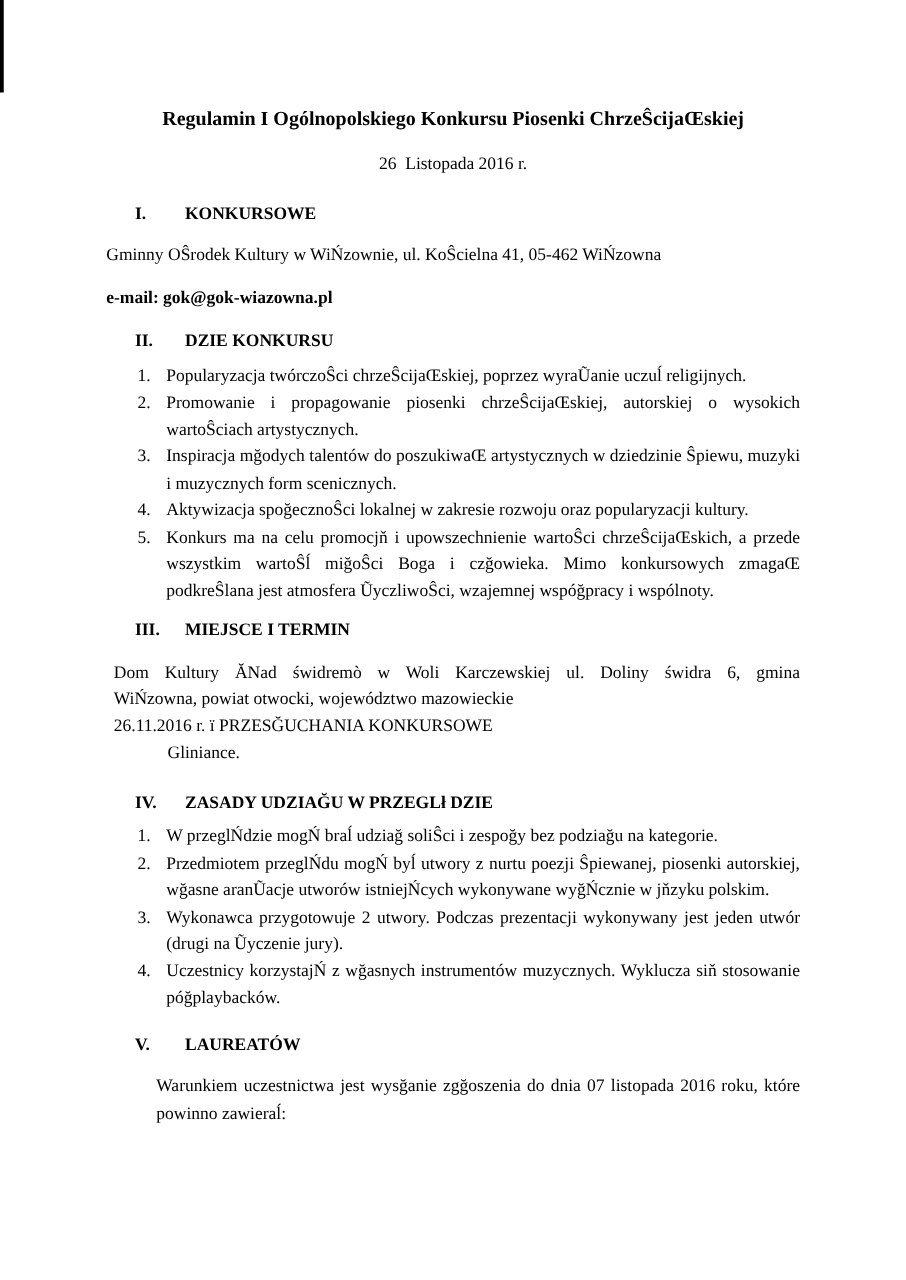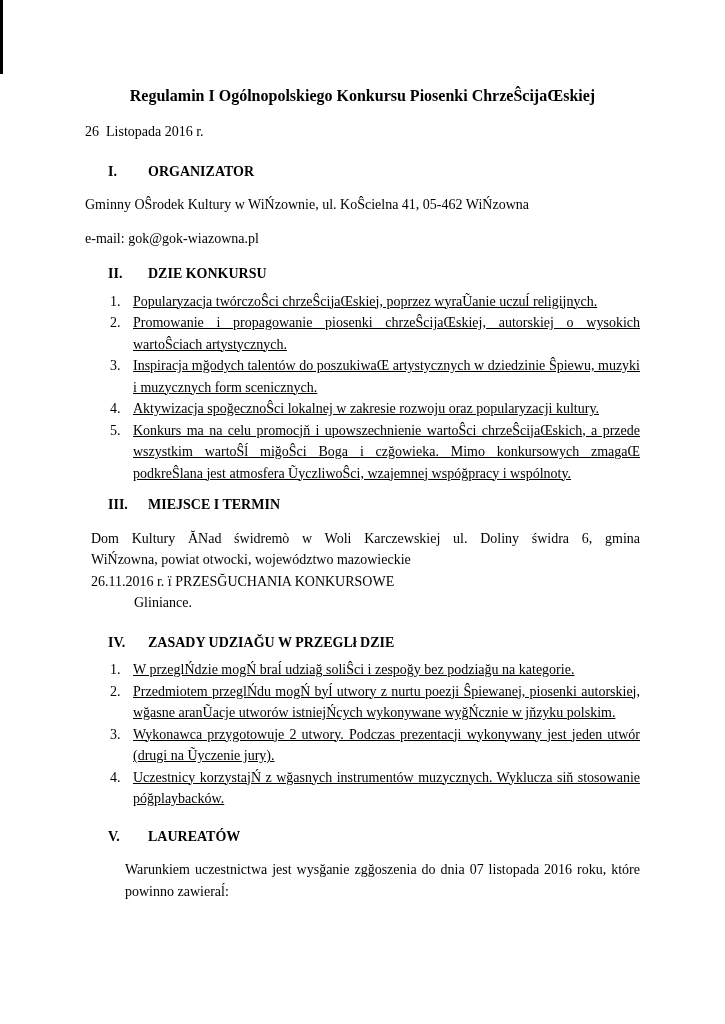--- a/index.html
+++ b/index.html
@@ -25,58 +25,59 @@
 
   .title {
     margin: 84px 0 0 0;
     text-align: center;
     font-weight: bold;
     font-size: 16px;
     line-height: 24px;
   }
   .dateline {
     margin-top: 13px;
+    text-align: center;
     white-space: pre-wrap;
   }
 
   .sec-head { display: flex; font-weight: bold; }
   .sec-head .numeral { flex: none; margin-left: 23px; width: 40px; }
   .mt-18 { margin-top: 18px; }
   .mt-16 { margin-top: 16px; }
-  .mt-14 { margin-top: 14px; }
+  .mt-14 { margin-top: 14px; font-weight: bold; }
   .mt-10 { margin-top: 10px; align-items: center; }
   .mt-8  { margin-top: 8px; }
 
   .para { margin: 12px 0 0 0; }
   .justify { text-align: justify; margin-left: 40px; }
   .stretch { text-align: justify; text-align-last: justify; }
 
   .list { margin-top: 6px; }
   .li { display: flex; }
   .li .num { flex: none; margin-left: 25px; width: 23px; }
-  .li .txt { flex: 1; text-align: justify; text-decoration: underline; }
+  .li .txt { flex: 1; text-align: justify; }
 
   .sec3-block { margin-left: 6px; }
   .line { margin: 0; }
   .line.first { margin-top: 12px; }
   .cont { margin-left: 43px; }
 </style>
 </head>
 <body>
 
 <div class="page">
   <div class="scan-mark"></div>
   <div class="content">
 
     <h1 class="title">Regulamin I Ogólnopolskiego Konkursu Piosenki ChrzeŜcijaŒskiej</h1>
     <div class="dateline">26  Listopada 2016 r.</div>
 
     <div class="sec-head mt-18">
       <span class="numeral">I.</span>
-      <span class="head-label">ORGANIZATOR</span>
+      <span class="head-label">KONKURSOWE</span>
     </div>
     <p class="para">Gminny OŜrodek Kultury w WiŃzownie, ul. KoŜcielna 41, 05-462 WiŃzowna</p>
     <p class="para mt-14">e-mail: gok@gok-wiazowna.pl</p>
 
     <div class="sec-head mt-14">
       <span class="numeral">II.</span>
       <span class="head-label">DZIE KONKURSU</span>
     </div>
     <div class="list mt-8">
       <div class="li">

